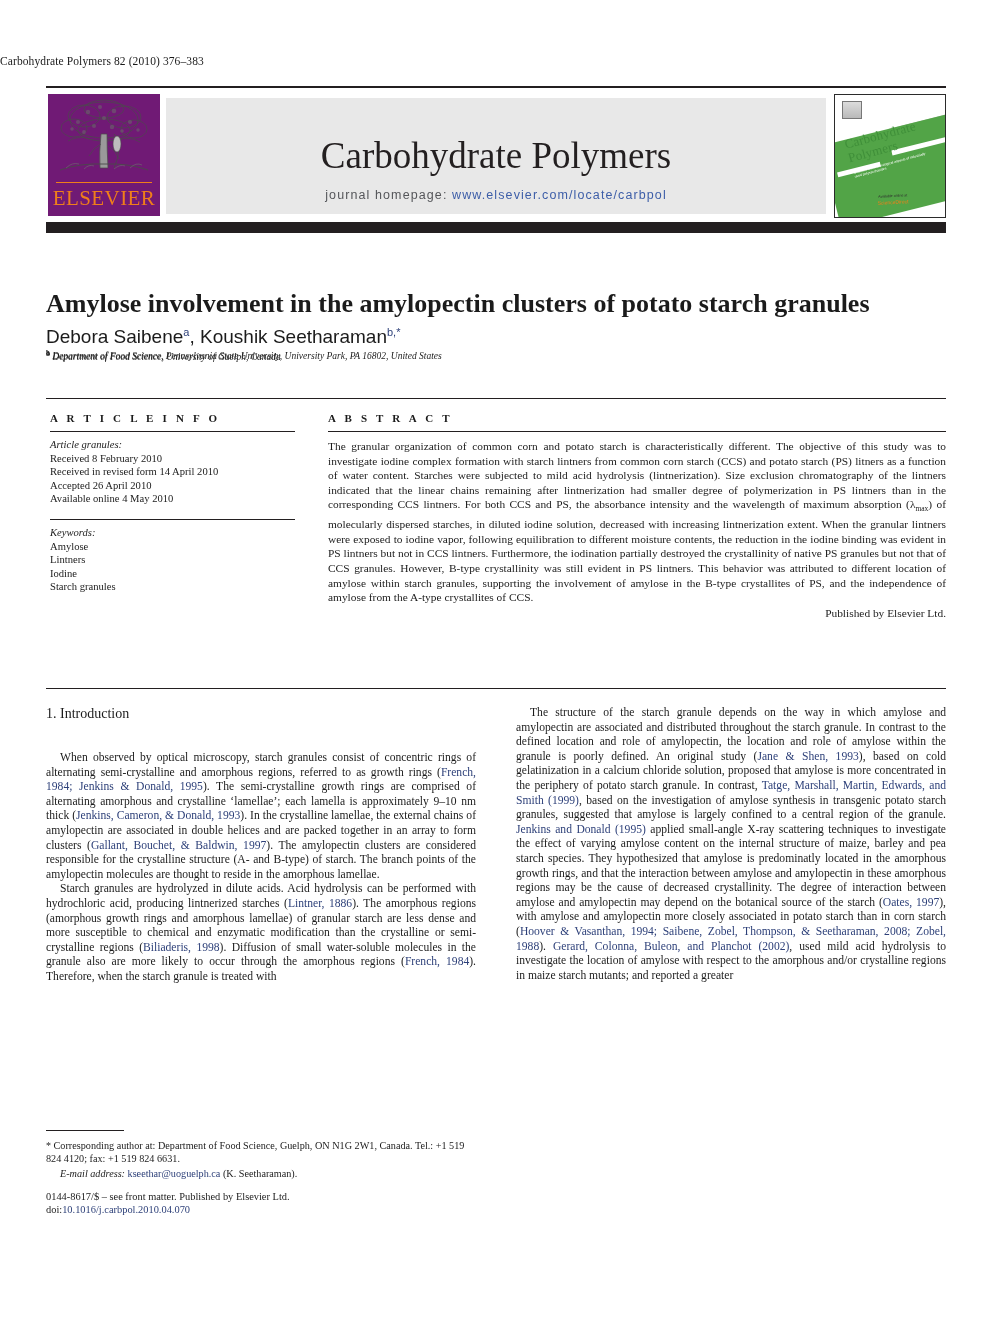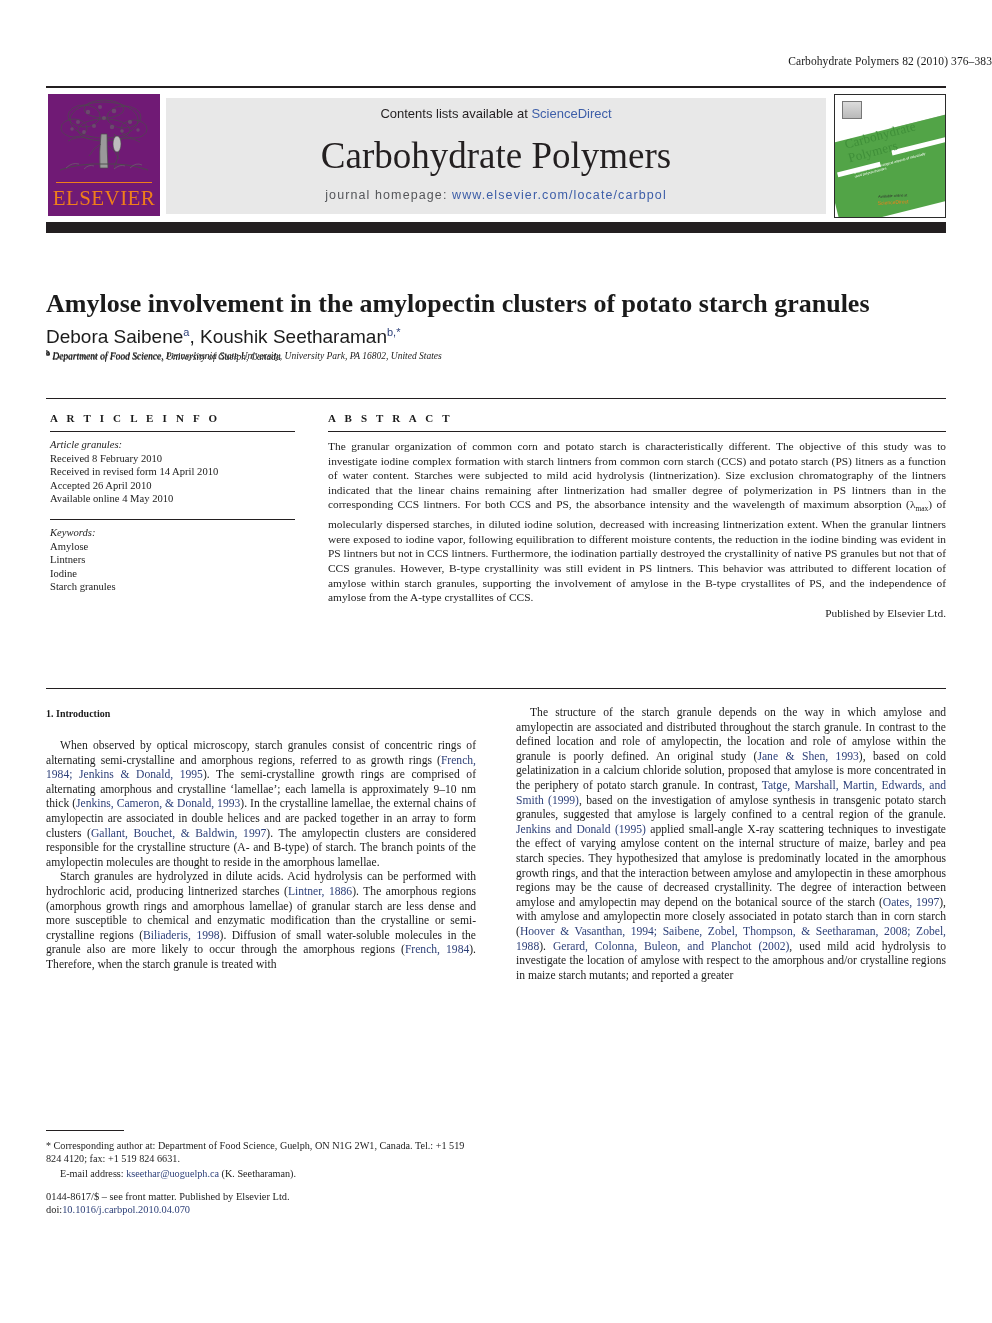--- a/index.html
+++ b/index.html
@@ -19,22 +19,22 @@
     position: absolute;
     left: 0; top: 0;
     width: 992px;
     height: 1323px;
   }
 
   
   .running-head {
     position: absolute;
     left: 0; top: 55px;
-    width: 992px;
-    text-align: right;
+    width: 880px;
+    text-align: left;
     font-size: 11.5px;
     letter-spacing: 0.1px;
     color: #1a1a1a;
   }
 
   
   .masthead {
     position: absolute;
     left: 46px; top: 86px;
     width: 900px;
@@ -318,23 +318,23 @@
     width: 430px;
     font-family: "Liberation Serif", serif;
     font-size: 11.6px;
     line-height: 14.6px;
     text-align: justify;
     color: #1b1b1b;
   }
   .col-left { left: 46px; height: 380px; }
   .col-right { left: 516px; height: 545px; }
   .col h2 {
-    margin: 0 0 18px 0;
-    font-size: 10px;
-    font-weight: bold;
+    margin: 0 0 30px 0;
+    font-size: 14px;
+    font-weight: normal;
     line-height: 15px;
   }
   .col p {
     margin: 0;
     text-indent: 14px;
   }
   .ref { color: #2c3f78; }
 
   
   .foot-rule {
@@ -351,21 +351,21 @@
     font-size: 10.2px;
     line-height: 13px;
     color: #1b1b1b;
   }
   .footnote .star { font-size: 10px; }
   .footnote .email-line {
     display: block;
     text-indent: 14px;
     margin-top: 2px;
   }
-  .footnote .email-lbl { }
+  .footnote .email-lbl { font-style: italic; }
   .footnote .email { color: #2c3f78; }
 
   .imprint {
     position: absolute;
     left: 46px; top: 1190px;
     width: 430px;
     font-family: "Liberation Serif", serif;
     font-size: 10.4px;
     line-height: 13.4px;
     color: #1b1b1b;
@@ -420,23 +420,20 @@
             <path d="M76 72 q6 -6 12 -3"></path>
           <path d="M30 73 q5 -5 10 -3"></path>
             <path d="M60 73 q6 -5 11 -3"></path>
         </g>
       </svg>
       <div class="elsevier-underline"></div>
       <div class="elsevier-word">ELSEVIER</div>
     </div>
 
     <div class="contents-panel">
-      <div class="contents-line">
-        <span>Contents lists available at </span><span class="sd">ScienceDirect</span>
-      </div>
       <div class="journal-title">Carbohydrate Polymers</div>
       <div class="homepage-line">
         <span>journal homepage: </span><span class="url">www.elsevier.com/locate/carbpol</span>
       </div>
     </div>
 
     <div class="cover-thumb">
       <div class="cover-inner">
         <div class="cover-elsevier-mark"></div>
         <div class="cover-graybar cover-gb1"></div>

